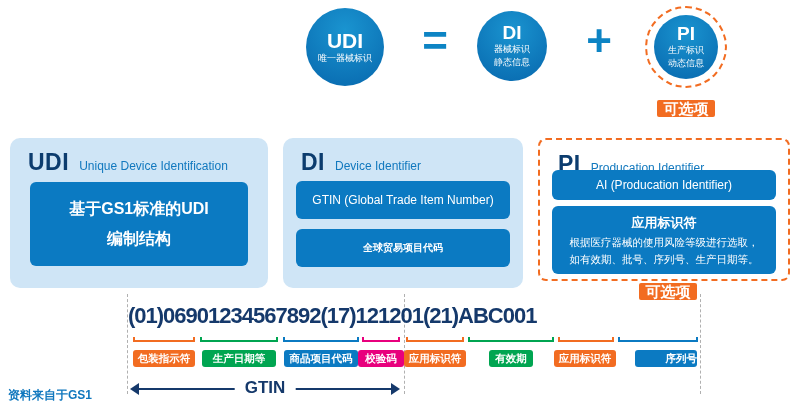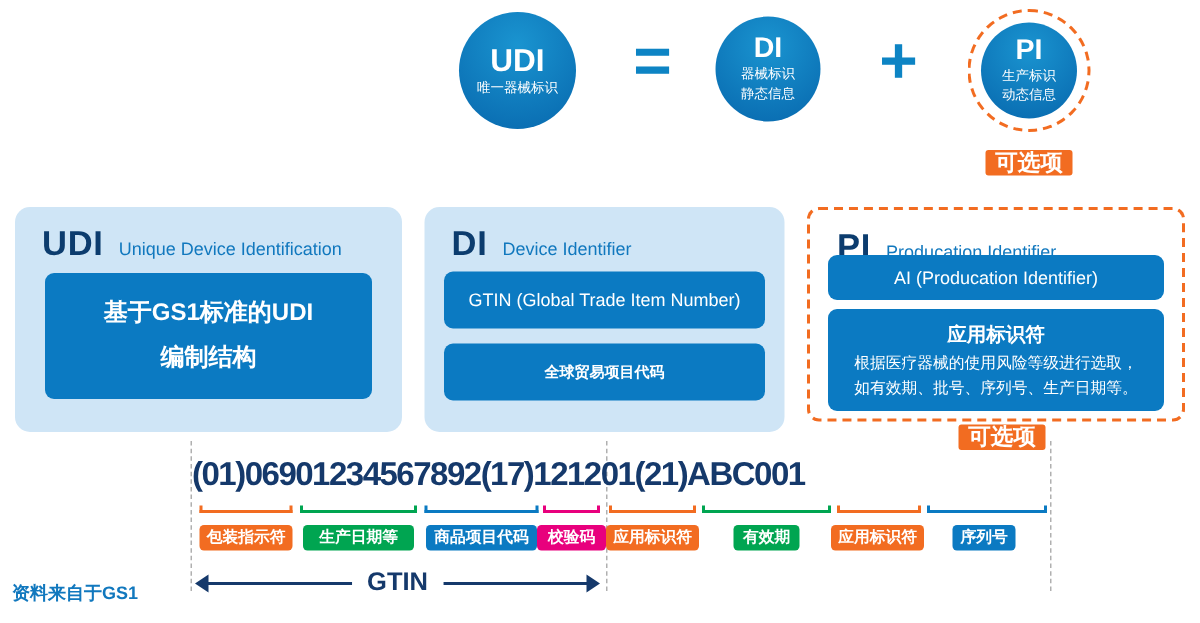--- a/index.html
+++ b/index.html
@@ -63,21 +63,21 @@
   .b1 { left:133px; width:62px; } .b2 { left:200px; width:78px; }
   .b3 { left:283px; width:76px; } .b4 { left:362px; width:38px; }
   .b5 { left:406px; width:58px; } .b6 { left:468px; width:86px; }
   .b7 { left:558px; width:56px; } .b8 { left:618px; width:80px; }
 
   .seg-label { position:absolute; top:350px; height:17px; line-height:17px; border-radius:3px;
                color:#fff; font-size:10.5px; font-weight:bold; text-align:center; }
   .l1 { left:133px; width:62px; } .l2 { left:202px; width:74px; }
   .l3 { left:284px; width:74px; } .l4 { left:358px; width:46px; }
   .l5 { left:404px; width:62px; } .l6 { left:489px; width:44px; }
-  .l7 { left:554px; width:62px; } .l8 { left:635px; width:42px; }
+  .l7 { left:554px; width:62px; } .l8 { left:635px; width:62px;text-align:right; }
 
   .span-arrow { position:absolute; top:381px; height:16px; }
   .ar-gtin { left:130px; width:270px; }
   .ar-ai   { left:408px; width:290px; }
   .span-arrow .line { position:absolute; left:5px; right:5px; top:7px; height:2px; background:#15396b; }
   .ah { position:absolute; width:0; height:0; top:2px; border-top:6px solid transparent; border-bottom:6px solid transparent; }
   .ah-l { left:0;  border-right:9px solid #15396b; }
   .ah-r { right:0; border-left:9px solid #15396b; }
   .s-label { position:absolute; left:50%; top:50%; transform:translate(-50%,-54%); background:#fff;
              padding:0 10px; font-size:17px; font-weight:bold; color:#15396b; }

